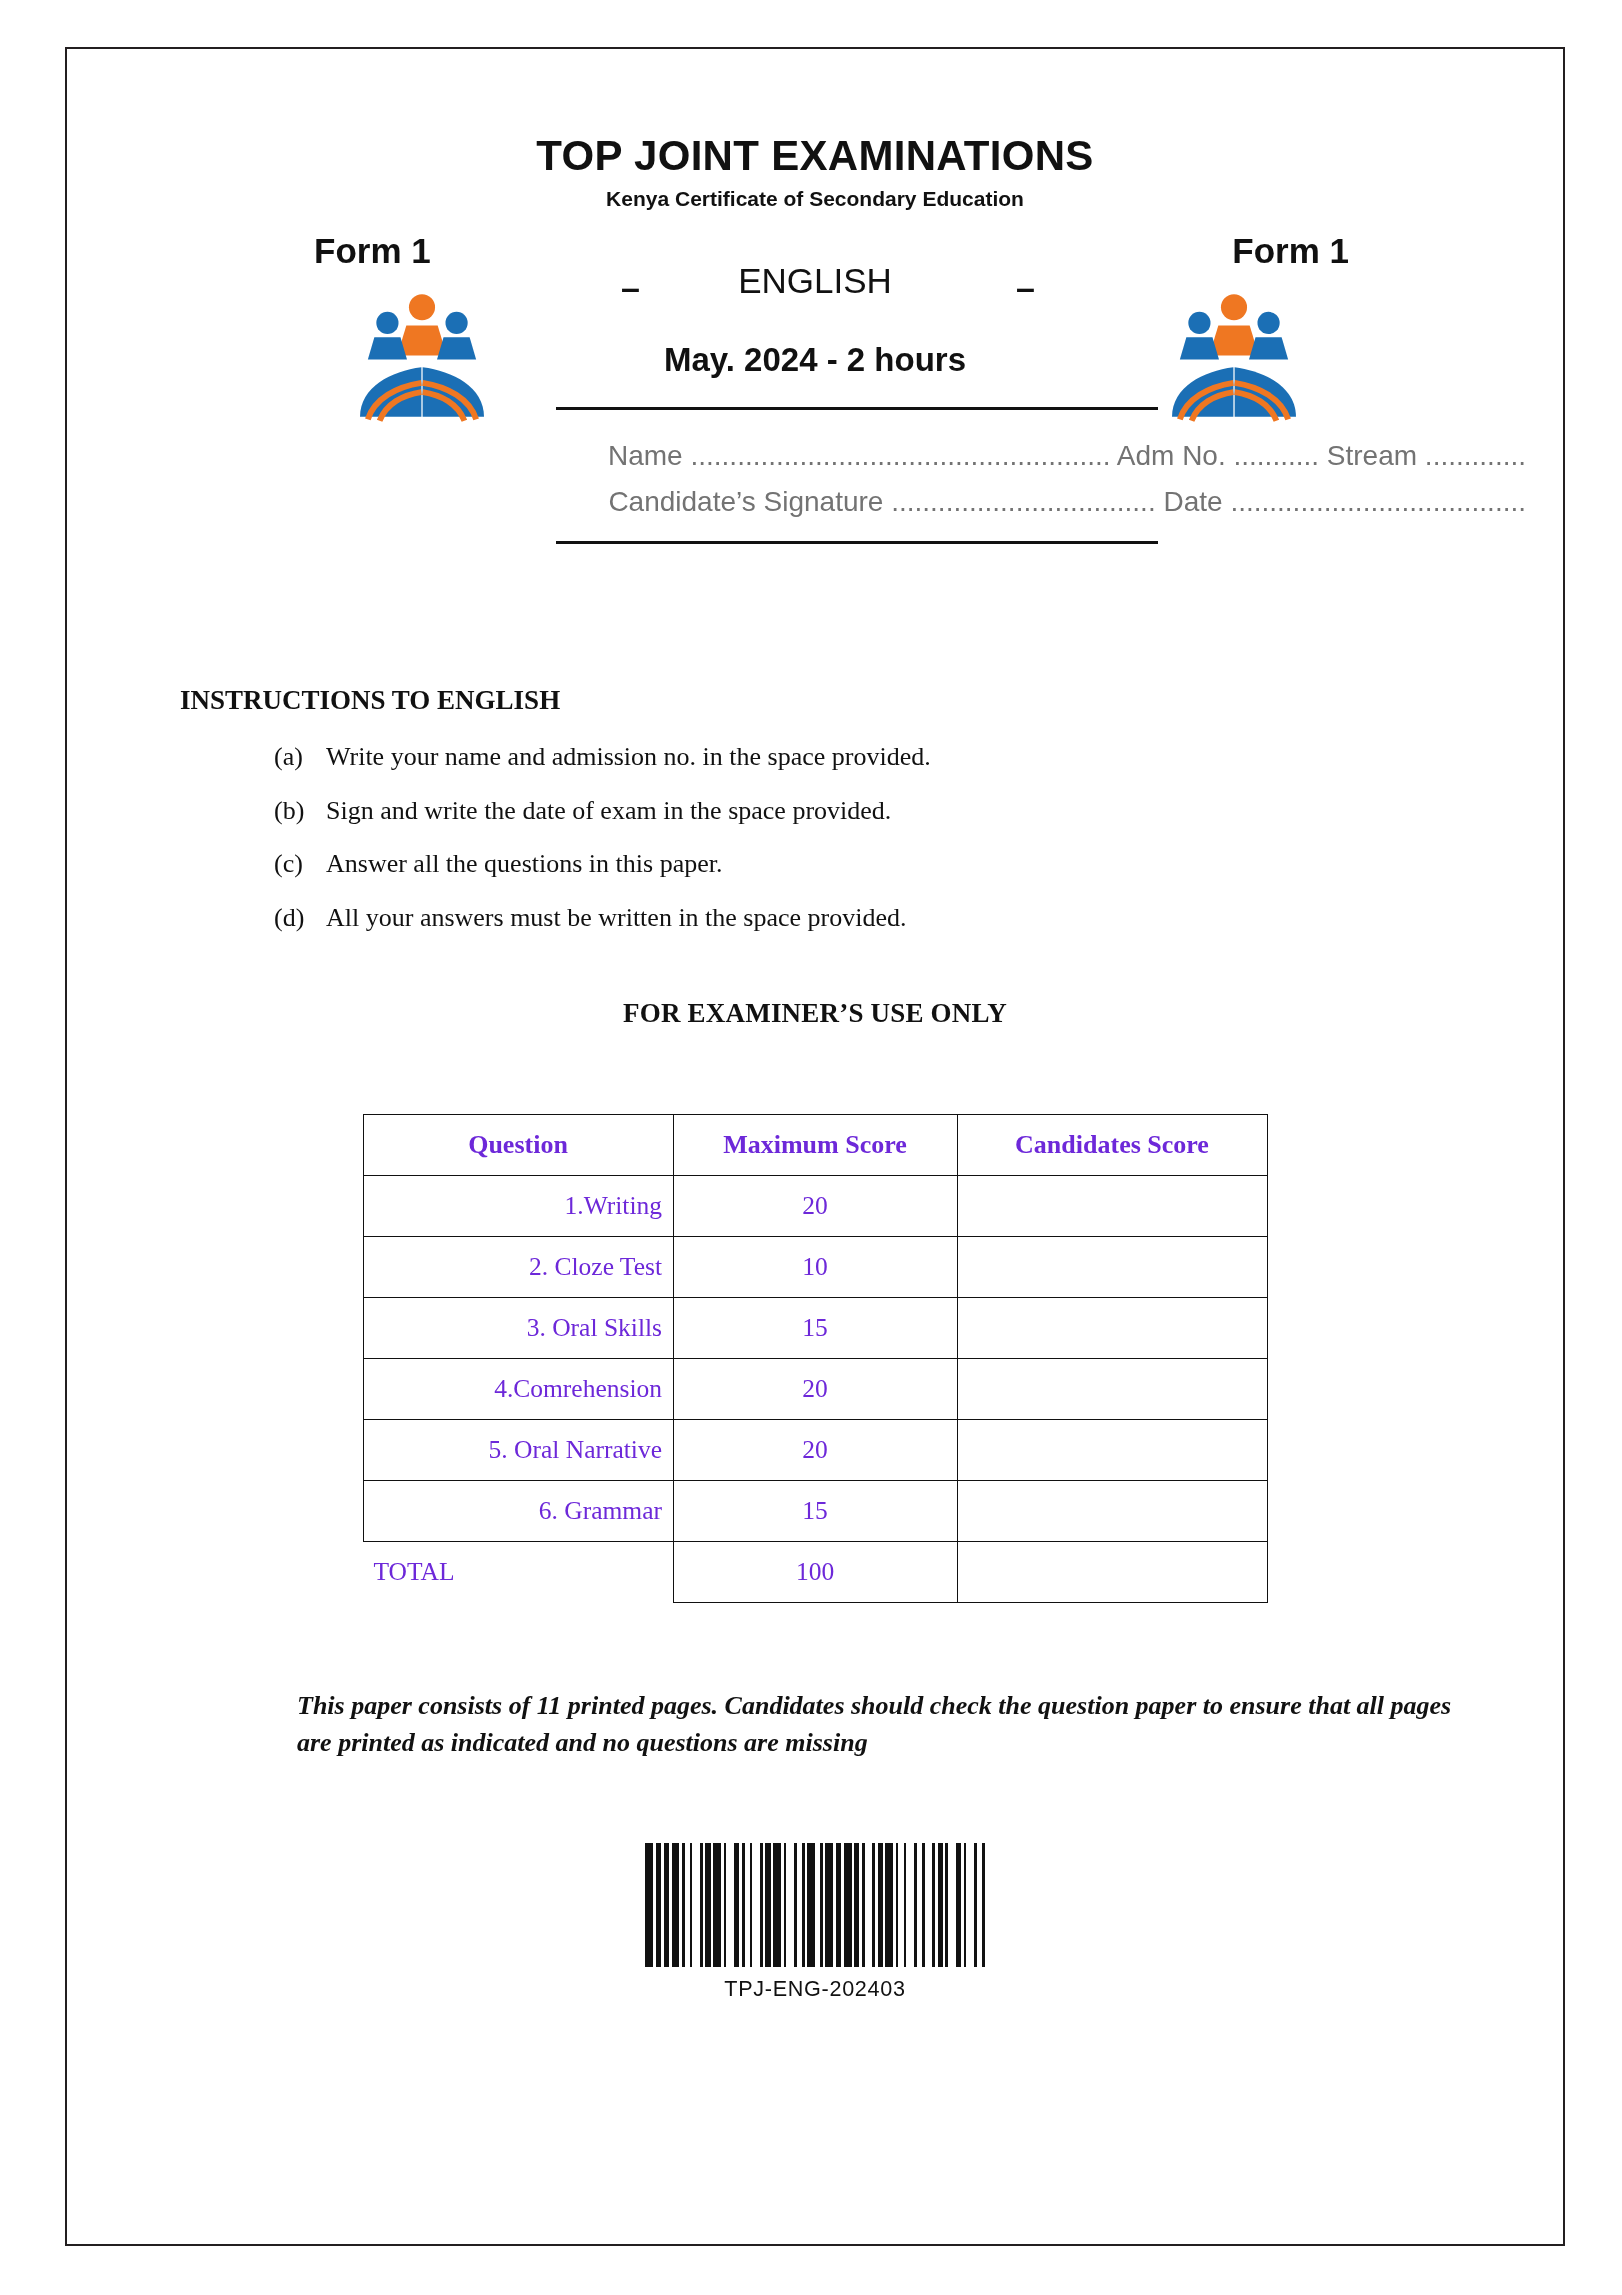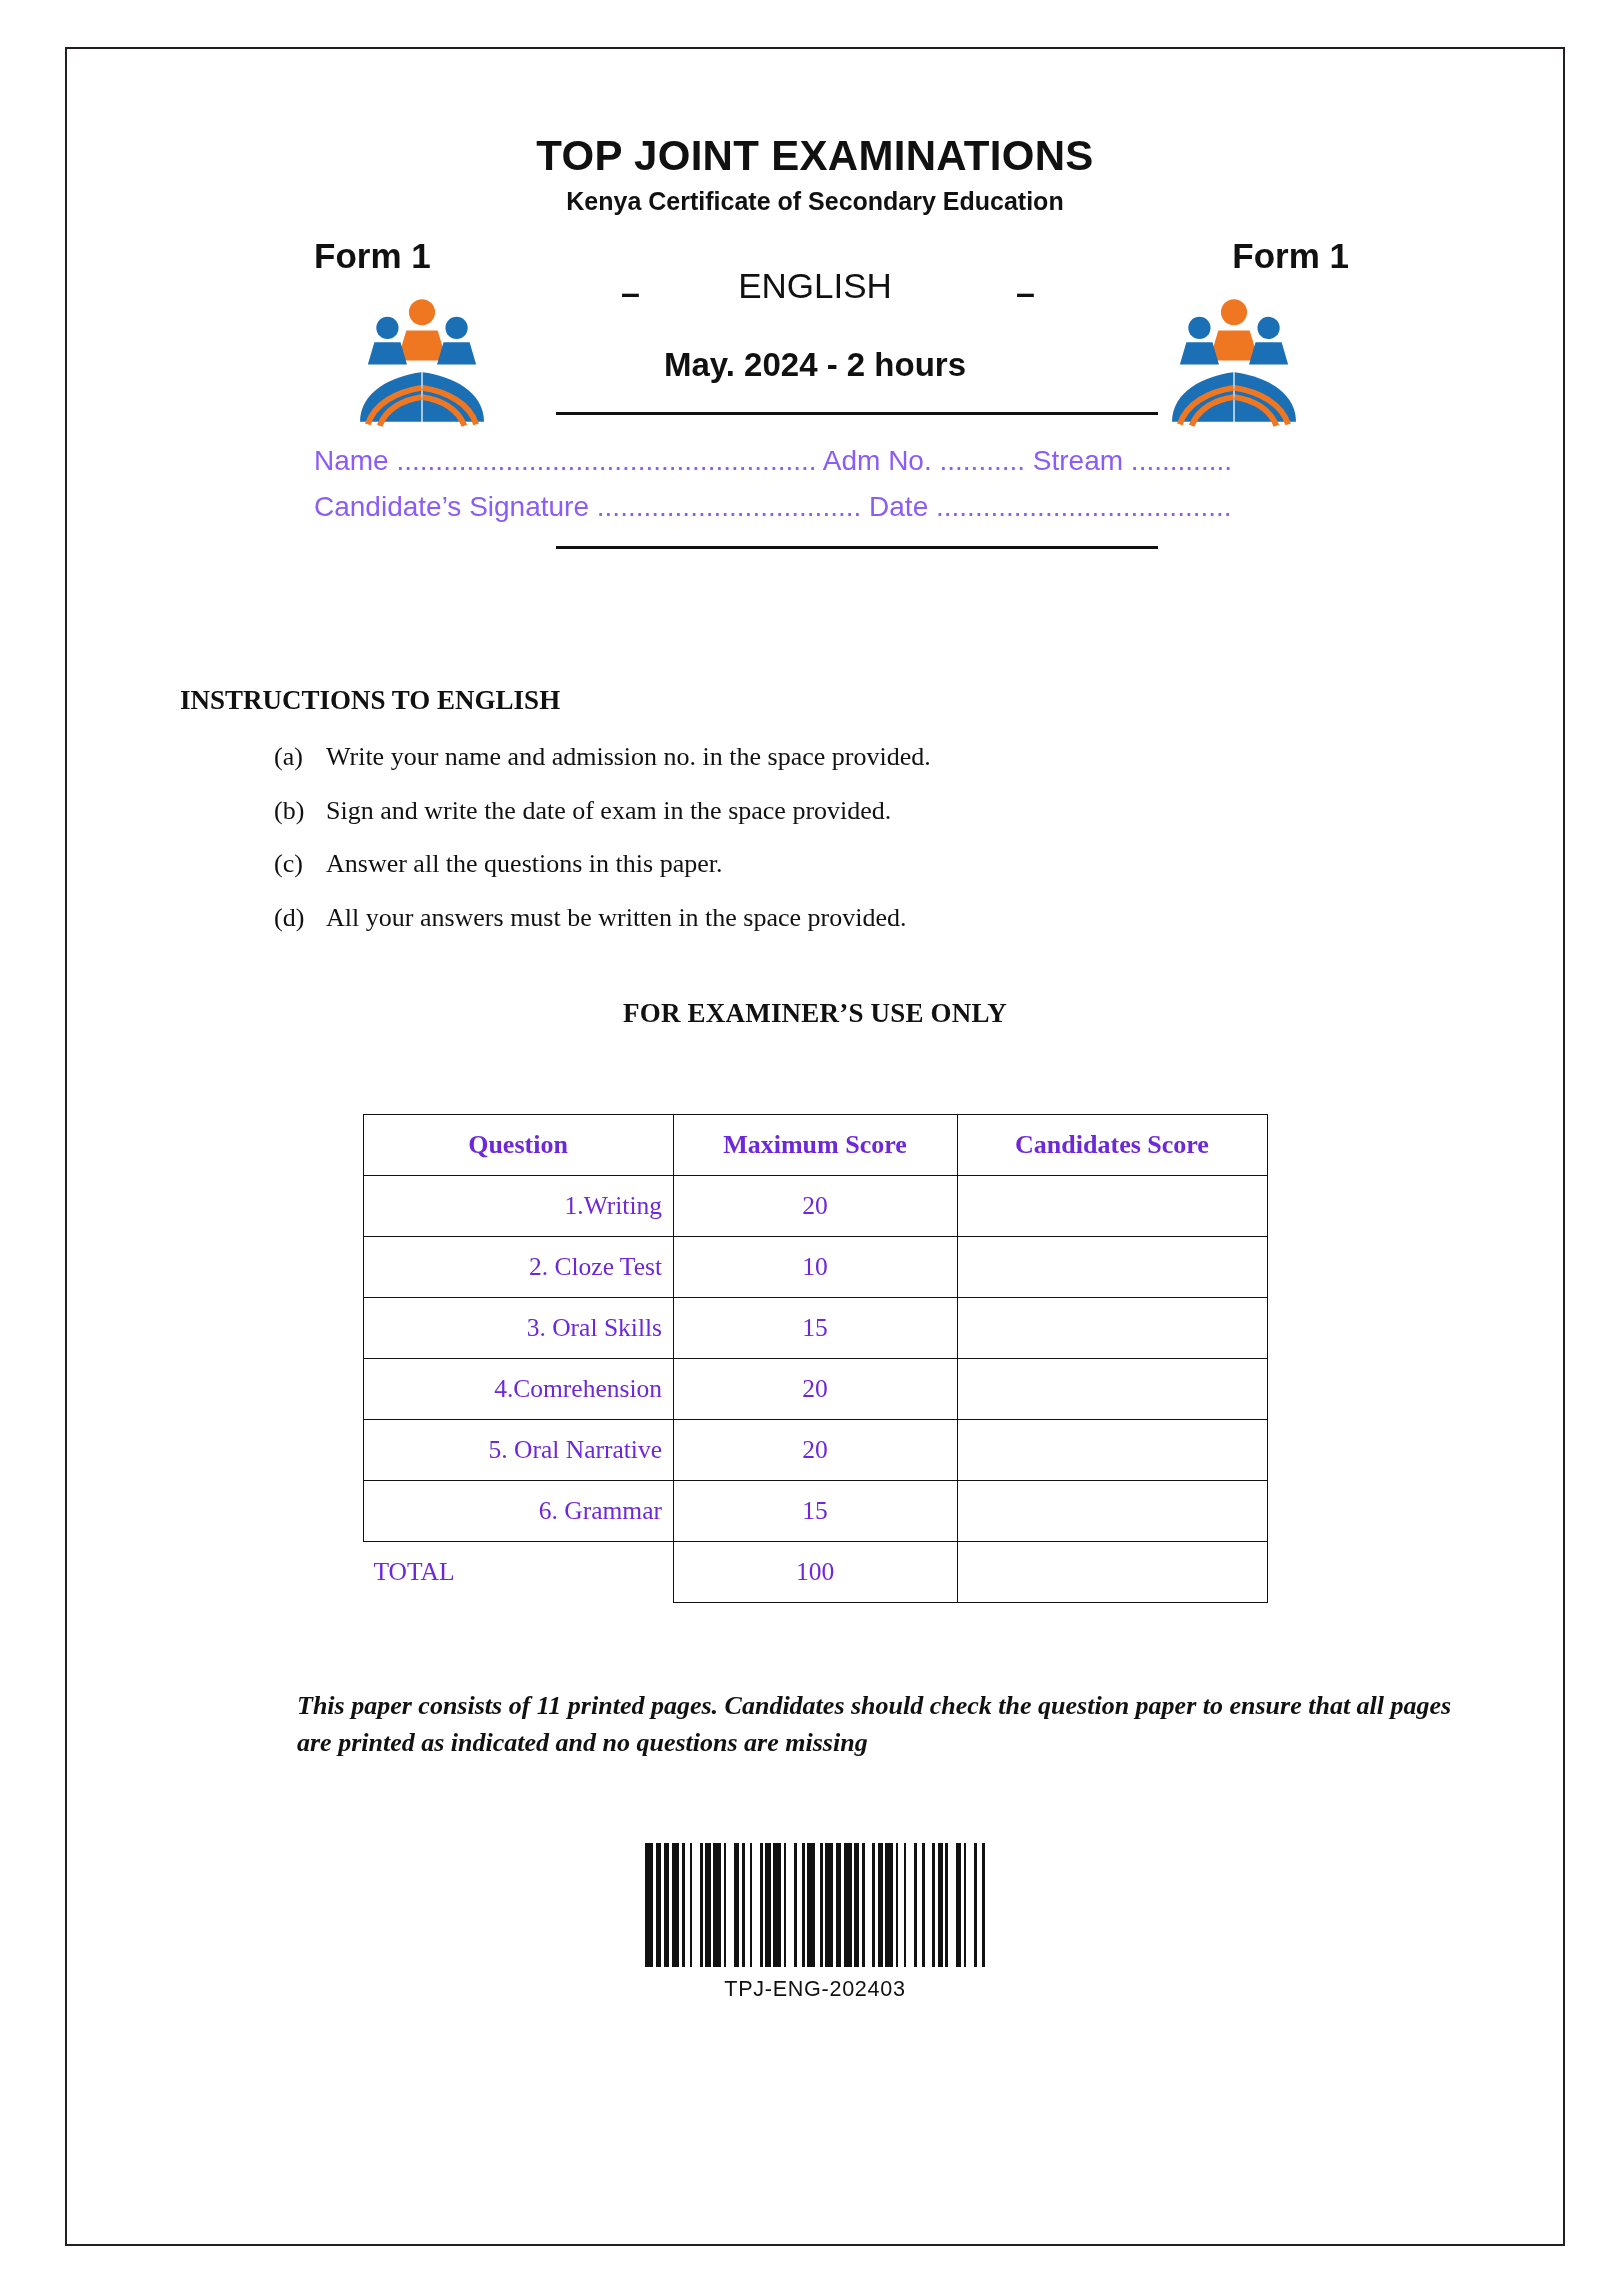--- a/index.html
+++ b/index.html
@@ -46,21 +46,21 @@
     font-weight: bold;
     font-size: 42px;
     letter-spacing: 0.3px;
     color: #111111;
     margin-top: 85px;
   }
   .exam-sub {
     text-align: center;
     font-family: "Liberation Sans", sans-serif;
     font-weight: bold;
-    font-size: 25px;
+    font-size: 21px;
     color: #111111;
     margin-top: 6.5px;
   }
   .mid-row {
     position: relative;
     height: 216px;
     margin-top: 6.5px;
   }
   .form-left, .form-right {
     position: absolute;
@@ -119,21 +119,22 @@
     left: 491px;
     width: 602px;
     top: 190px;
     border-top: 3.3px solid #111111;
   }
 
   .fields {
     margin-top: 6.5px;
     font-family: "Liberation Sans", sans-serif;
     font-size: 28px;
-    color: #8b5cf6;
+    color: #737373;
+    text-align: right;
   }
   .field-line {
     padding-left: 249px;
     padding-right: 39px;
     margin-bottom: 14.4px;
     white-space: nowrap;
   }
   .rule-bottom {
     margin: 23.6px auto 0 auto;
     width: 602px;

